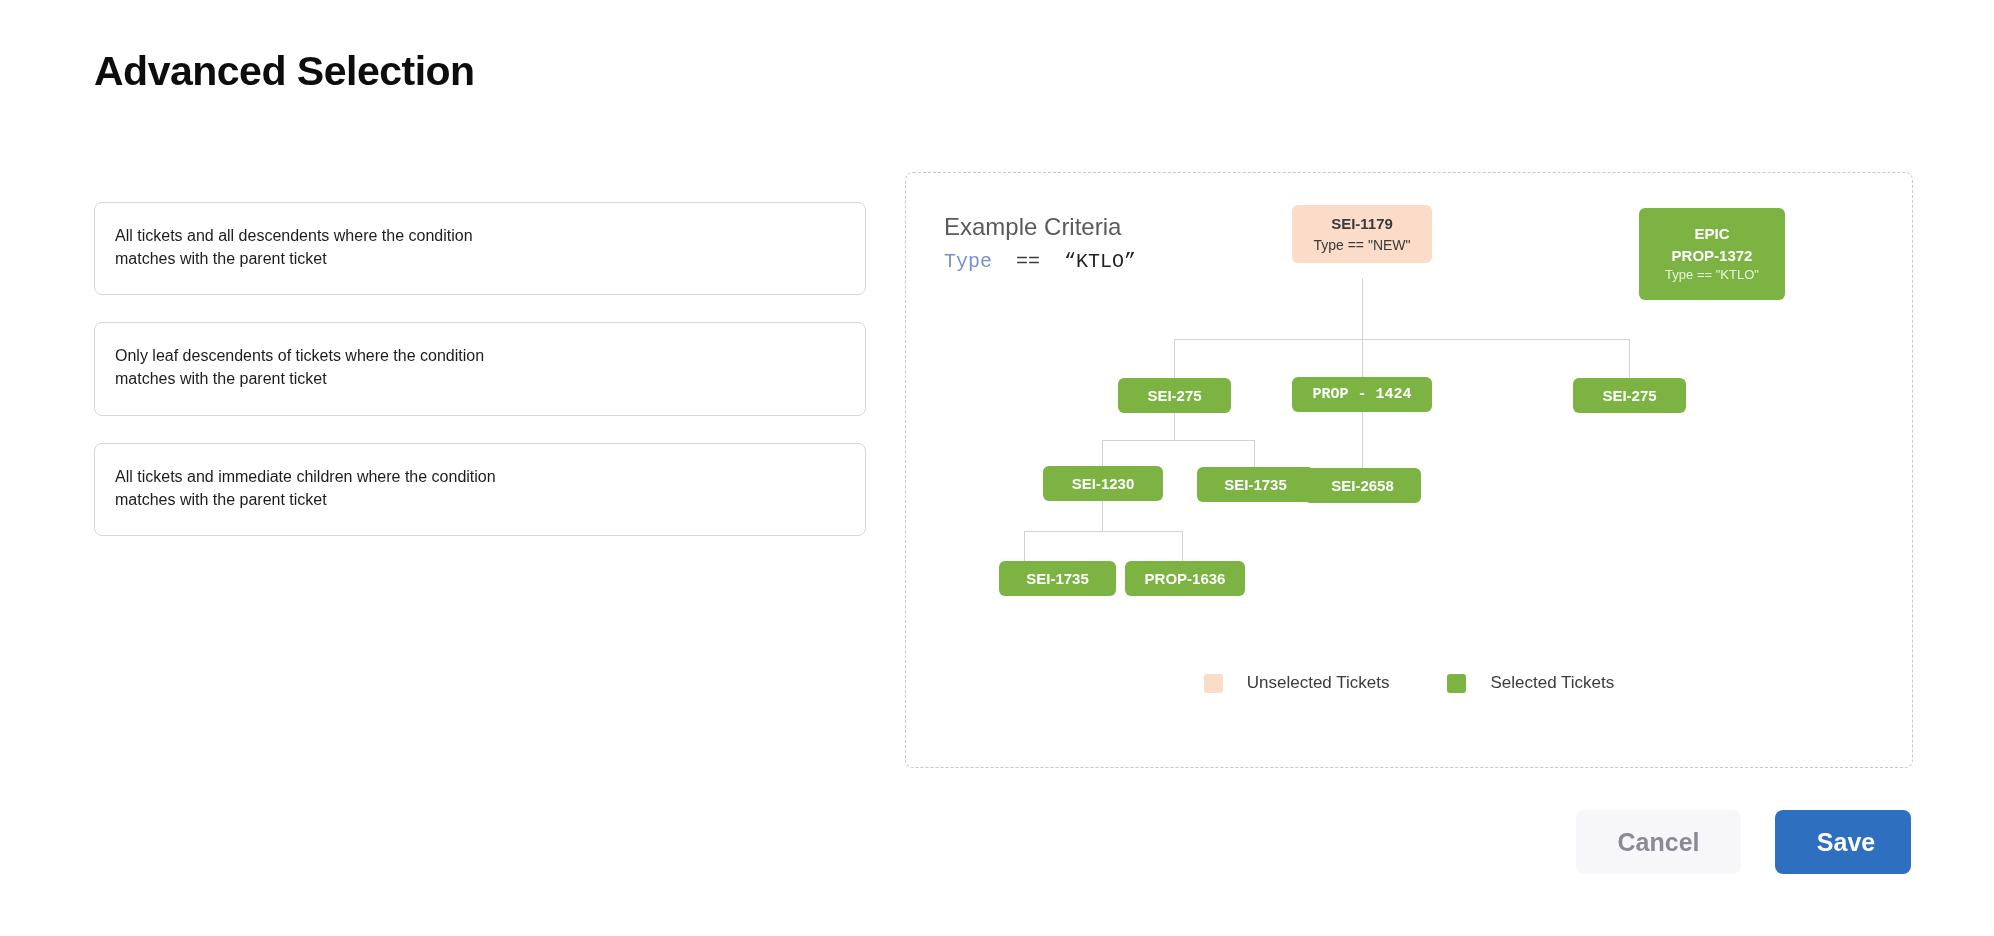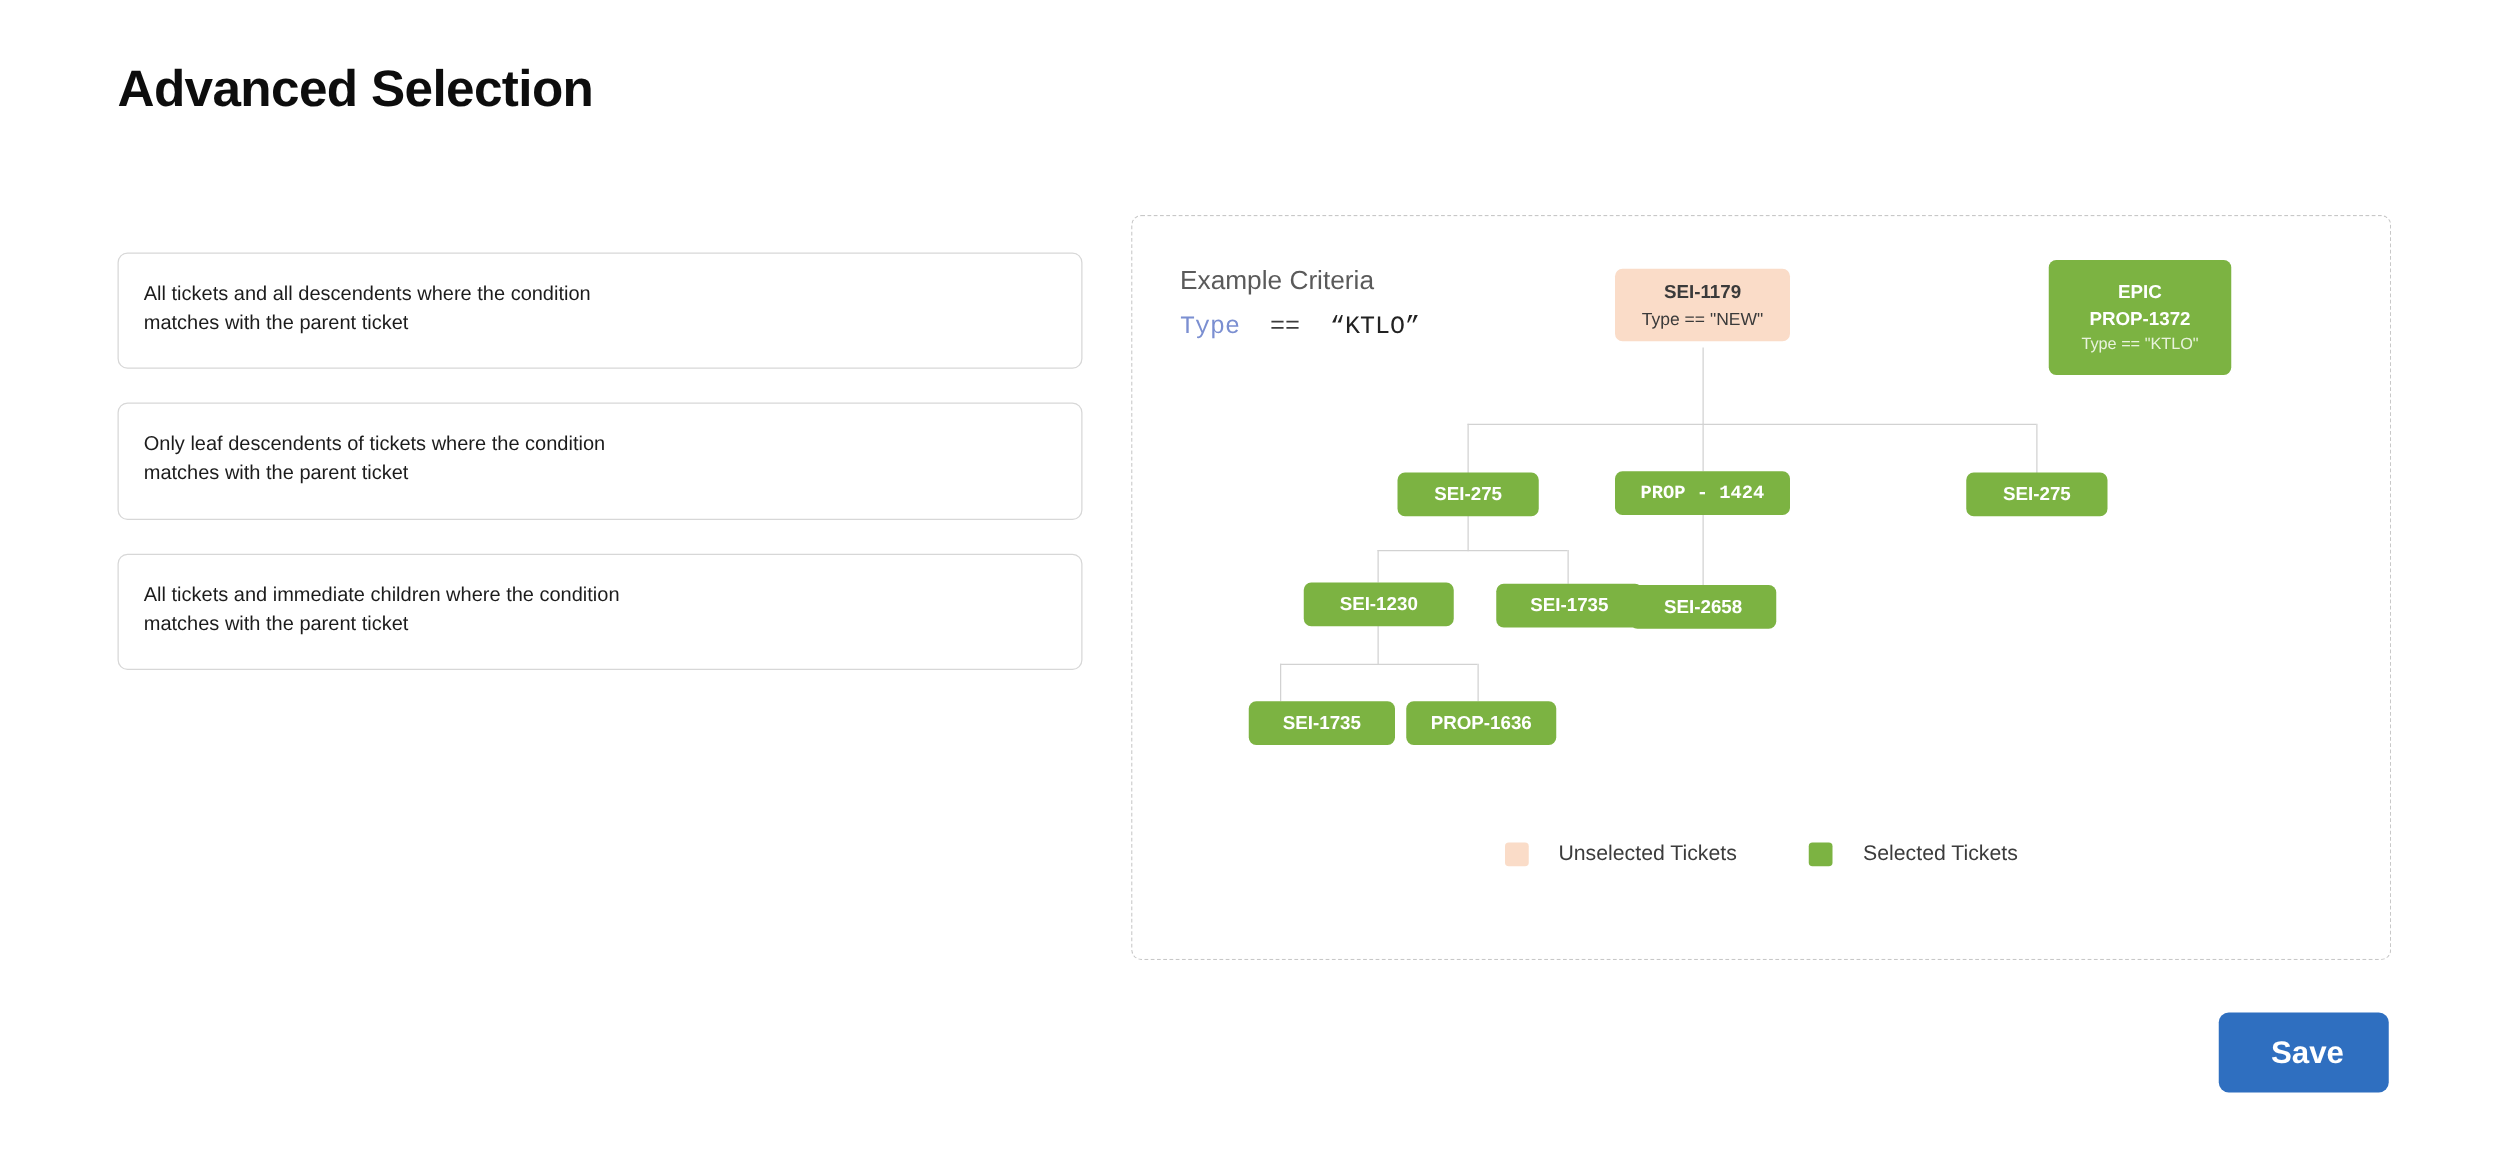--- a/index.html
+++ b/index.html
@@ -65,21 +65,21 @@
     width: 1006px;
     height: 594px;
     border: 1px dashed #c8c8c8;
     border-radius: 8px;
     background: #ffffff;
   }
   .criteria-title {
     position: absolute;
     left: 38px;
     top: 40px;
-    font-size: 21px;
+    font-size: 24px;
     color: #5a5a5a;
   }
   .criteria-expr {
     position: absolute;
     left: 38px;
     top: 77px;
     font-family: "Liberation Mono", monospace;
     font-size: 20px;
     white-space: pre;
   }
@@ -234,21 +234,21 @@
       <div class="edge v" style="left:196px; top:267px; height:26px;"></div>
       <div class="edge v" style="left:348px; top:267px; height:27px;"></div>
 
       <div class="edge v" style="left:456px; top:238px; height:57px;"></div>
 
       <div class="edge v" style="left:196px; top:327px; height:32px;"></div>
       <div class="edge h" style="left:118px; top:358px; width:158px;"></div>
       <div class="edge v" style="left:118px; top:358px; height:30px;"></div>
       <div class="edge v" style="left:276px; top:358px; height:30px;"></div>
 
-      <div class="node unselected" style="left:386px; top:42px; width:140px; height:58px;">
+      <div class="node unselected" style="left:386px; top:32px; width:140px; height:58px;">
         <span>SEI-1179</span>
         <span class="sub">Type == "NEW"</span>
       </div>
 
       <div class="node epic" style="left:733px; top:35px; width:146px; height:92px;">
         <span>EPIC</span>
         <span>PROP-1372</span>
         <span class="sub">Type == "KTLO"</span>
       </div>
 
@@ -292,16 +292,17 @@
         <div class="legend-item">
           <span class="swatch selected"></span>
           <span>Selected Tickets</span>
         </div>
       </div>
 
     </div>
   </div>
 
   <div class="footer">
+    <button class="btn btn-cancel">Cancel</button>
     <button class="btn btn-save">Save</button>
   </div>
 
 </div>
 
 </body></html>

